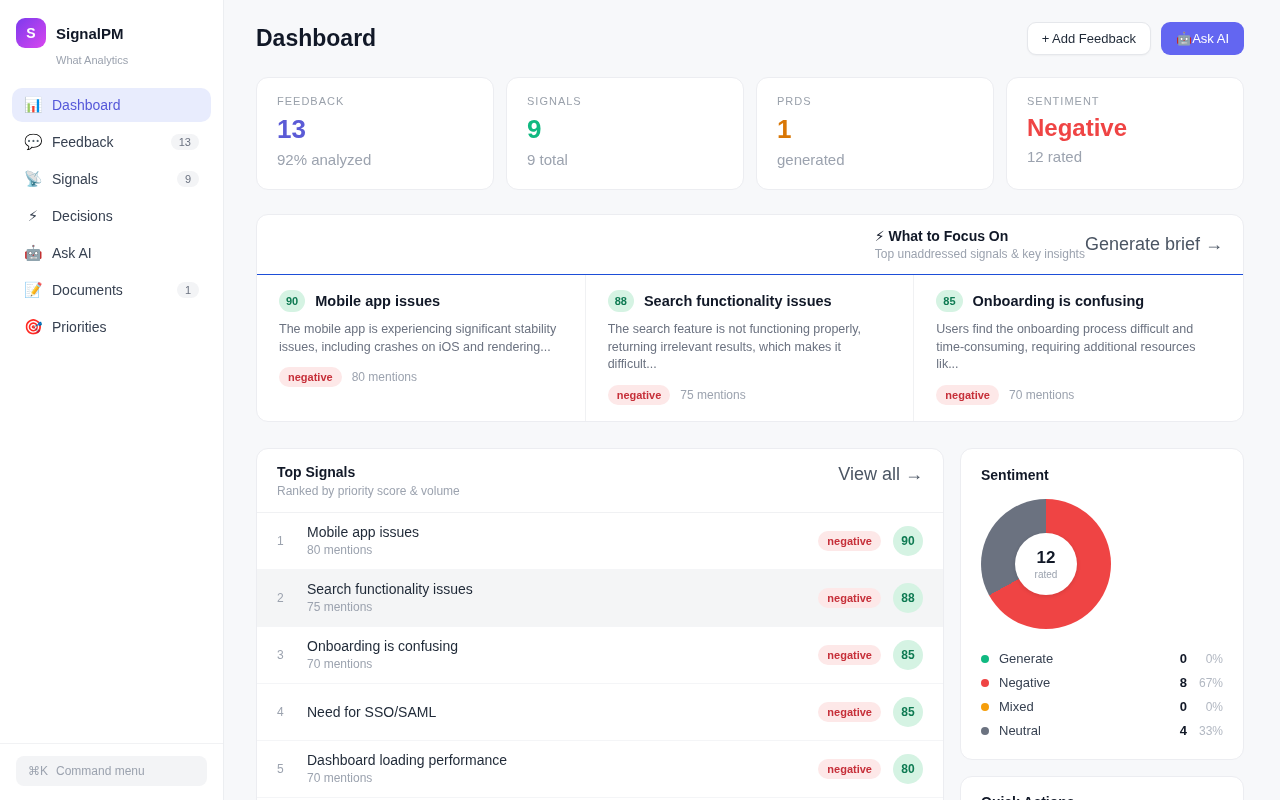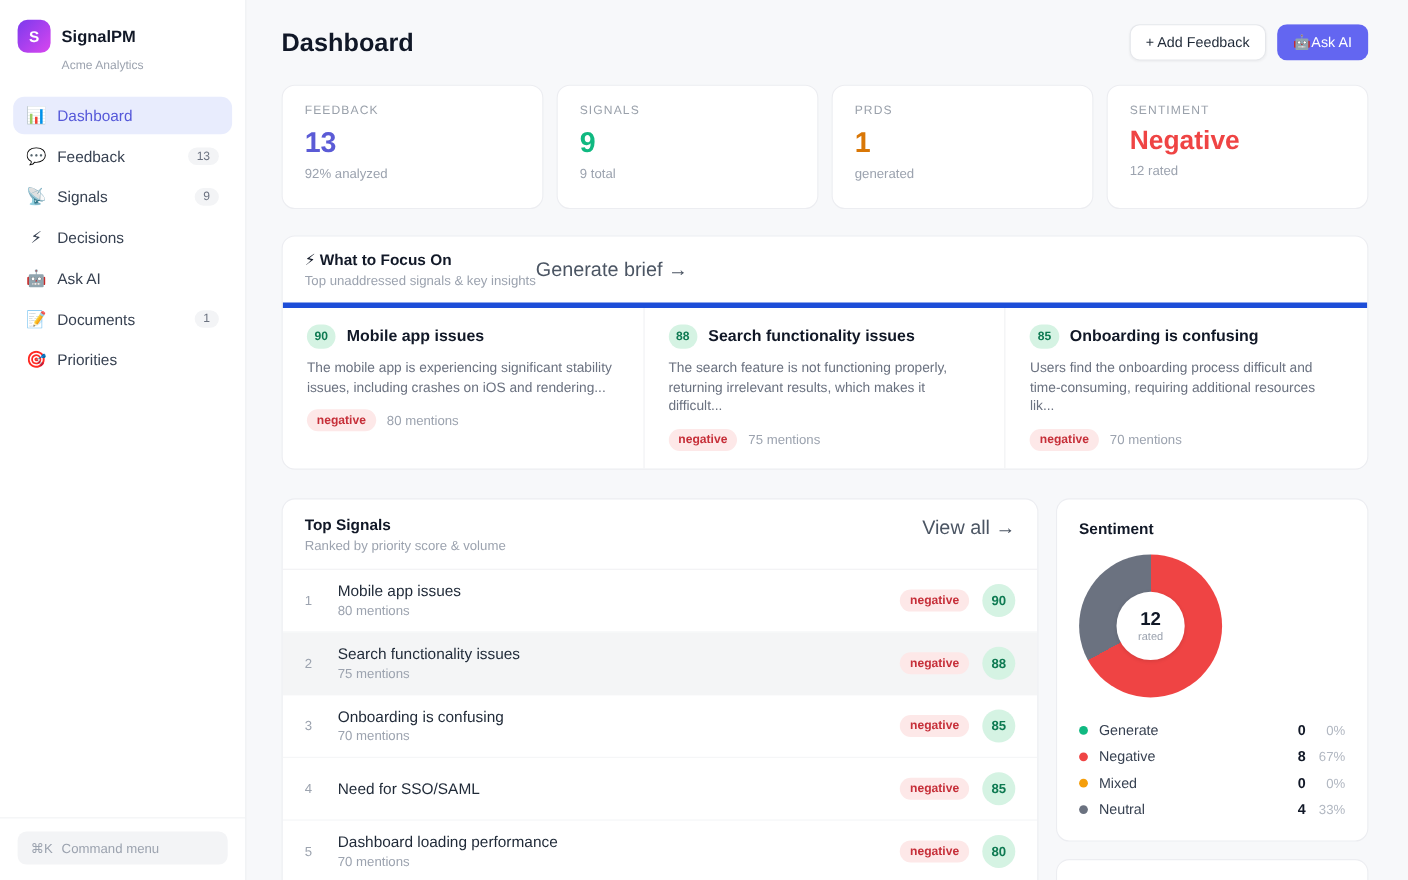--- a/index.html
+++ b/index.html
@@ -30,25 +30,25 @@
   .header-actions { display:flex; gap:10px; }
   .btn { font-size:13px; border-radius:9px; padding:8px 14px; cursor:pointer; border:1px solid transparent; }
   .btn-secondary { background:#ffffff; border-color:#e5e7eb; color:#1f2937; box-shadow:0 1px 2px rgba(0,0,0,.04); }
   .btn-primary { background:#6366f1; color:#ffffff; }
 
   
   .stats-row { display:grid; grid-template-columns:repeat(4,1fr); gap:12px; margin-bottom:24px; }
   .stat-card { background:#fff; border:1px solid #ecedf1; border-radius:12px; padding:17px 20px; height:113px; }
   .stat-label { font-size:11px; letter-spacing:1px; color:#9aa1ab; font-weight:500; }
   .stat-value { font-size:26px; font-weight:bold; margin:7px 0 6px 0; }
-  .stat-sub { font-size:12px; color:#9ca3af; }
+  .stat-sub { font-size:15px; color:#9ca3af; }
 
   
   .focus-card { background:#fff; border:1px solid #ecedf1; border-radius:12px; margin-bottom:26px; overflow:hidden; }
-  .focus-header { display:flex; justify-content:flex-start; align-items:center; padding:13px 20px; border-bottom:5px solid #1d4ed8; }
+  .focus-header { display:flex; justify-content:flex-end; align-items:center; padding:13px 20px; border-bottom:1px solid #1d4ed8; }
   .focus-title { font-size:14px; font-weight:bold; color:#111827; }
   .focus-subtitle { font-size:12px; color:#9ca3af; margin-top:3px; }
   .focus-action { font-size:18px; color:#4b5563; cursor:pointer; }
   .focus-cols { display:grid; grid-template-columns:1fr 1fr 1fr; }
   .focus-col { padding:15px 22px 16px 22px; border-right:1px solid #f0f1f3; cursor:pointer; }
   .focus-col:last-child { border-right:none; }
   .focus-col-head { display:flex; align-items:center; gap:10px; margin-bottom:9px; }
   .score-pill { background:#d5f3e3; color:#0e7a52; font-size:11px; font-weight:bold; padding:5px 7px; border-radius:999px; }
   .focus-col-title { font-size:14.5px; font-weight:bold; color:#111827; }
   .focus-desc { font-size:12.5px; color:#6b7280; line-height:1.4; margin-bottom:11px; }
@@ -94,21 +94,21 @@
 </head>
 <body>
 
 <div class="app">
 
   <aside class="sidebar">
     <div class="brand">
       <div class="brand-logo">S</div>
       <div class="brand-name">SignalPM</div>
     </div>
-    <div class="org-name">Acme Analytics</div>
+    <div class="org-name">What Analytics</div>
 
     <nav class="nav">
       <div class="nav-item active">
         <span class="nav-icon">📊</span>
         <span class="nav-label">Dashboard</span>
 
       </div>
       <div class="nav-item">
         <span class="nav-icon">💬</span>
         <span class="nav-label">Feedback</span>

